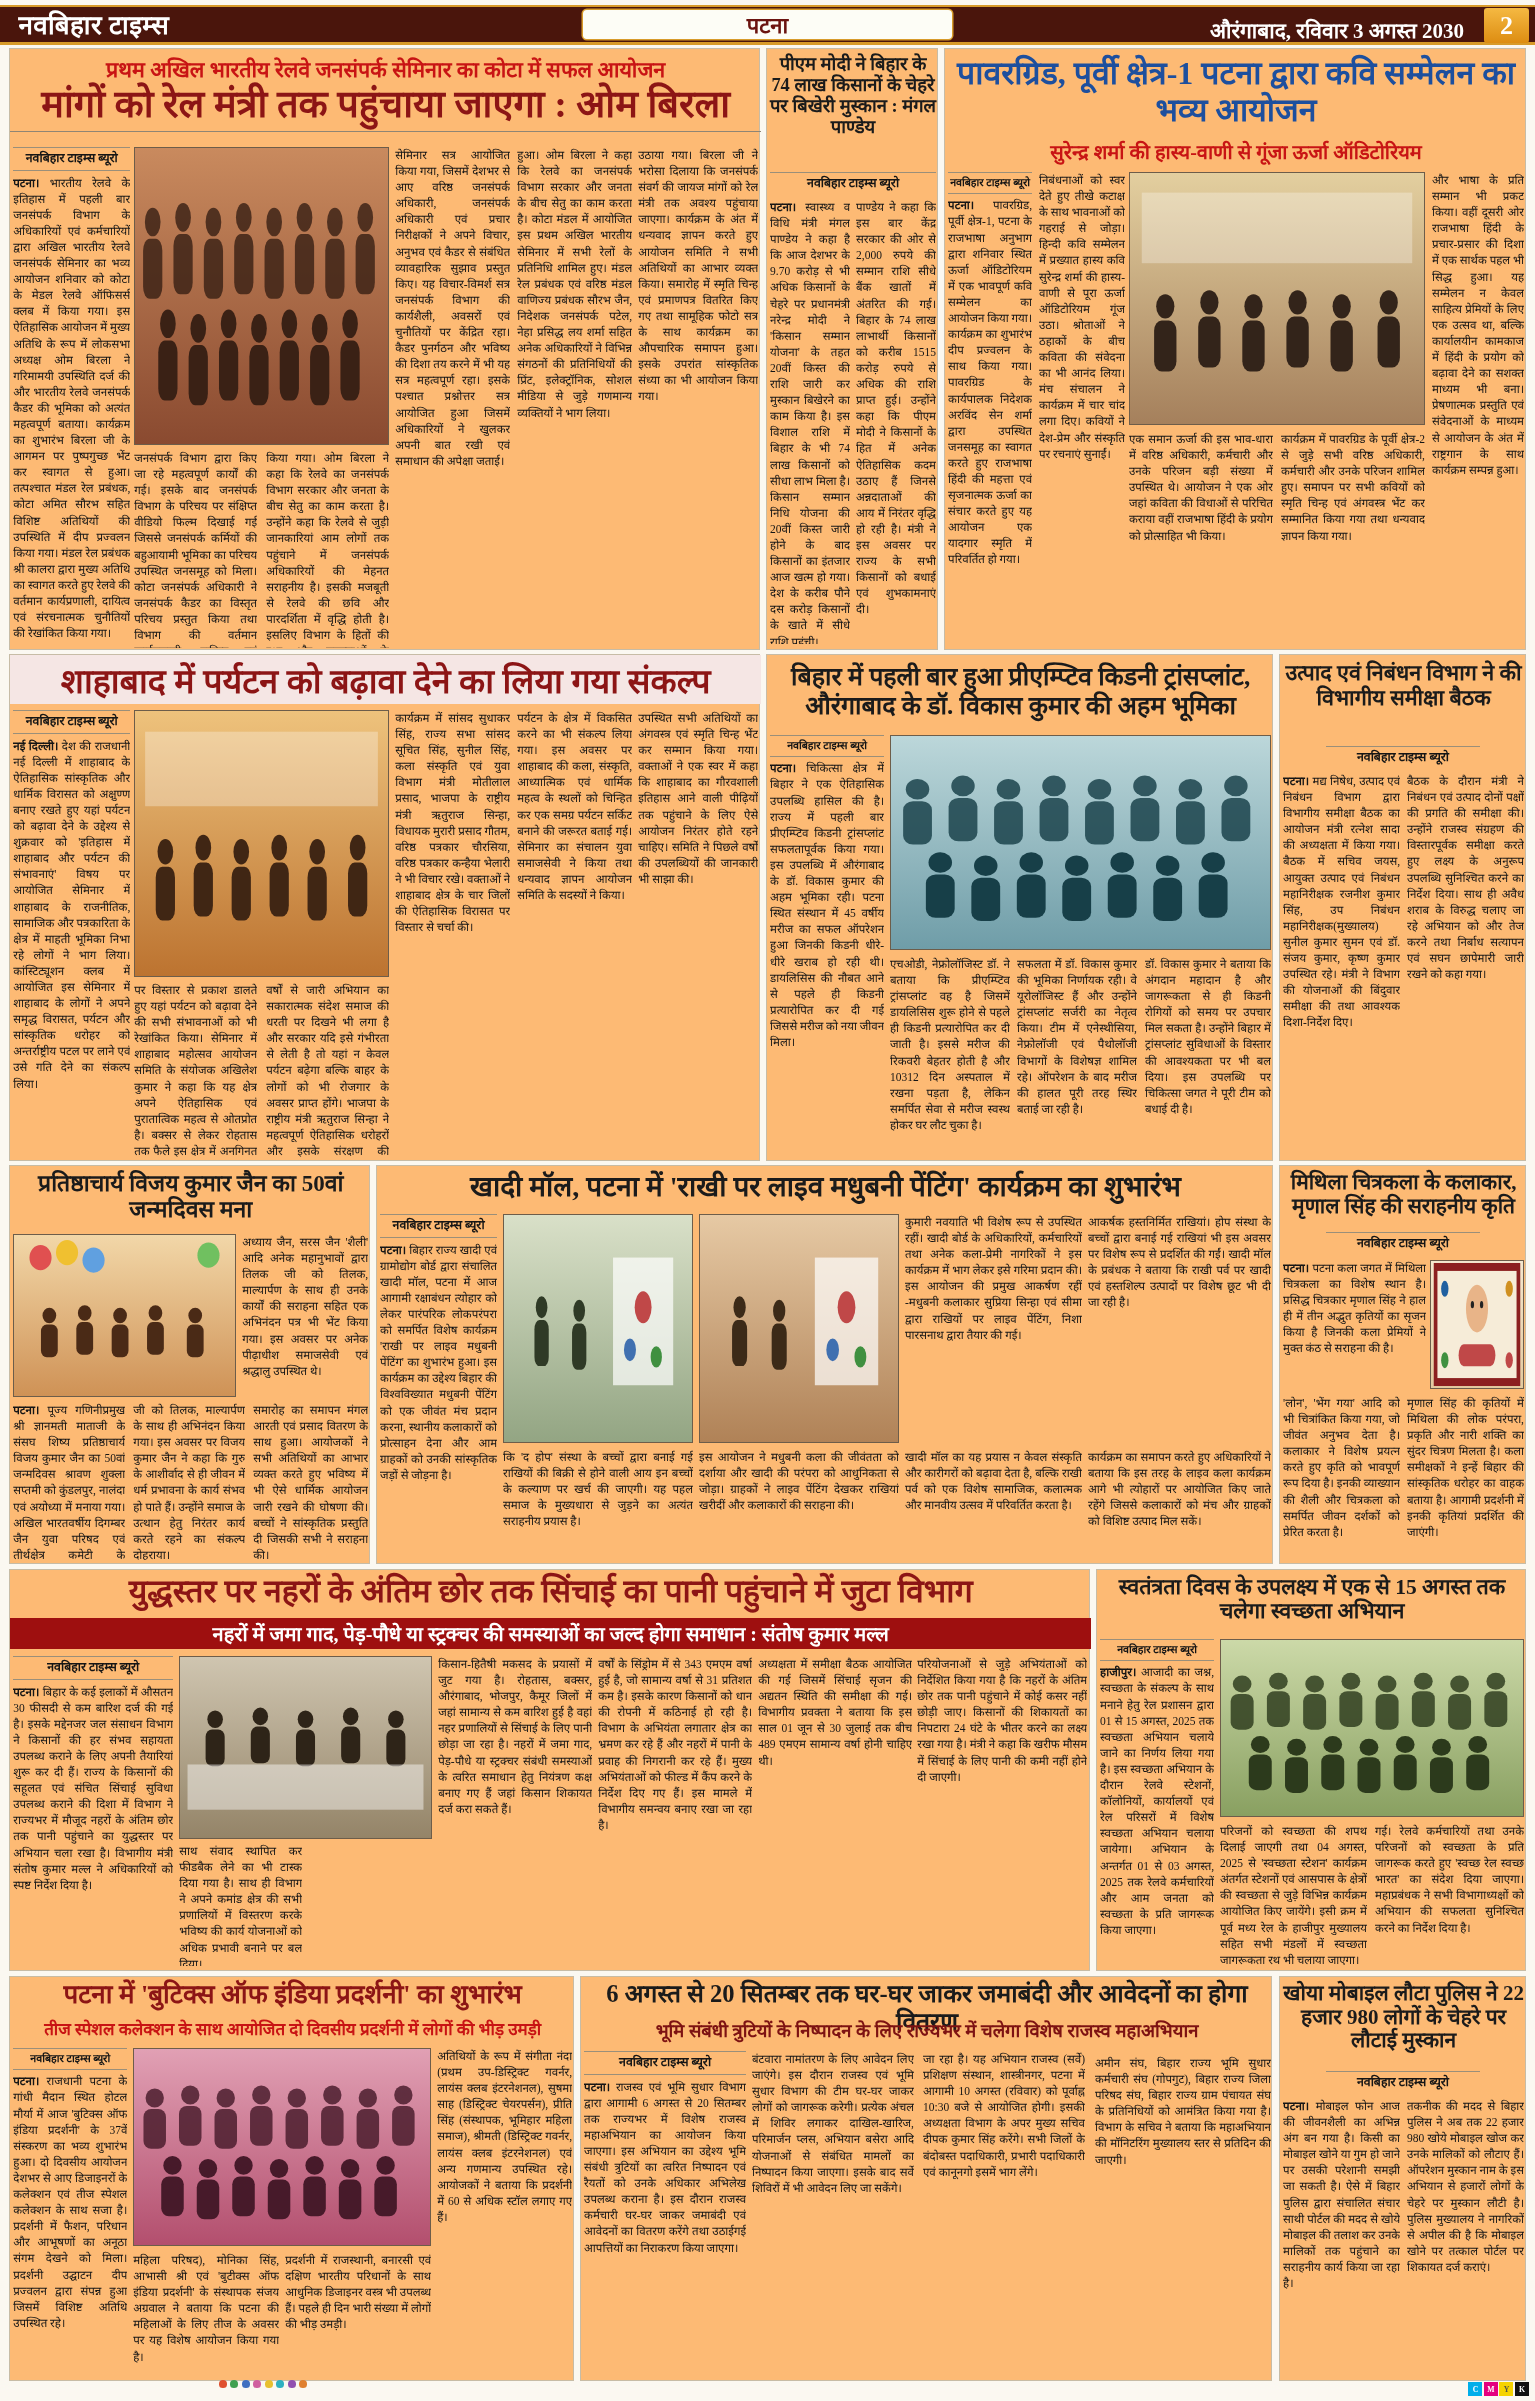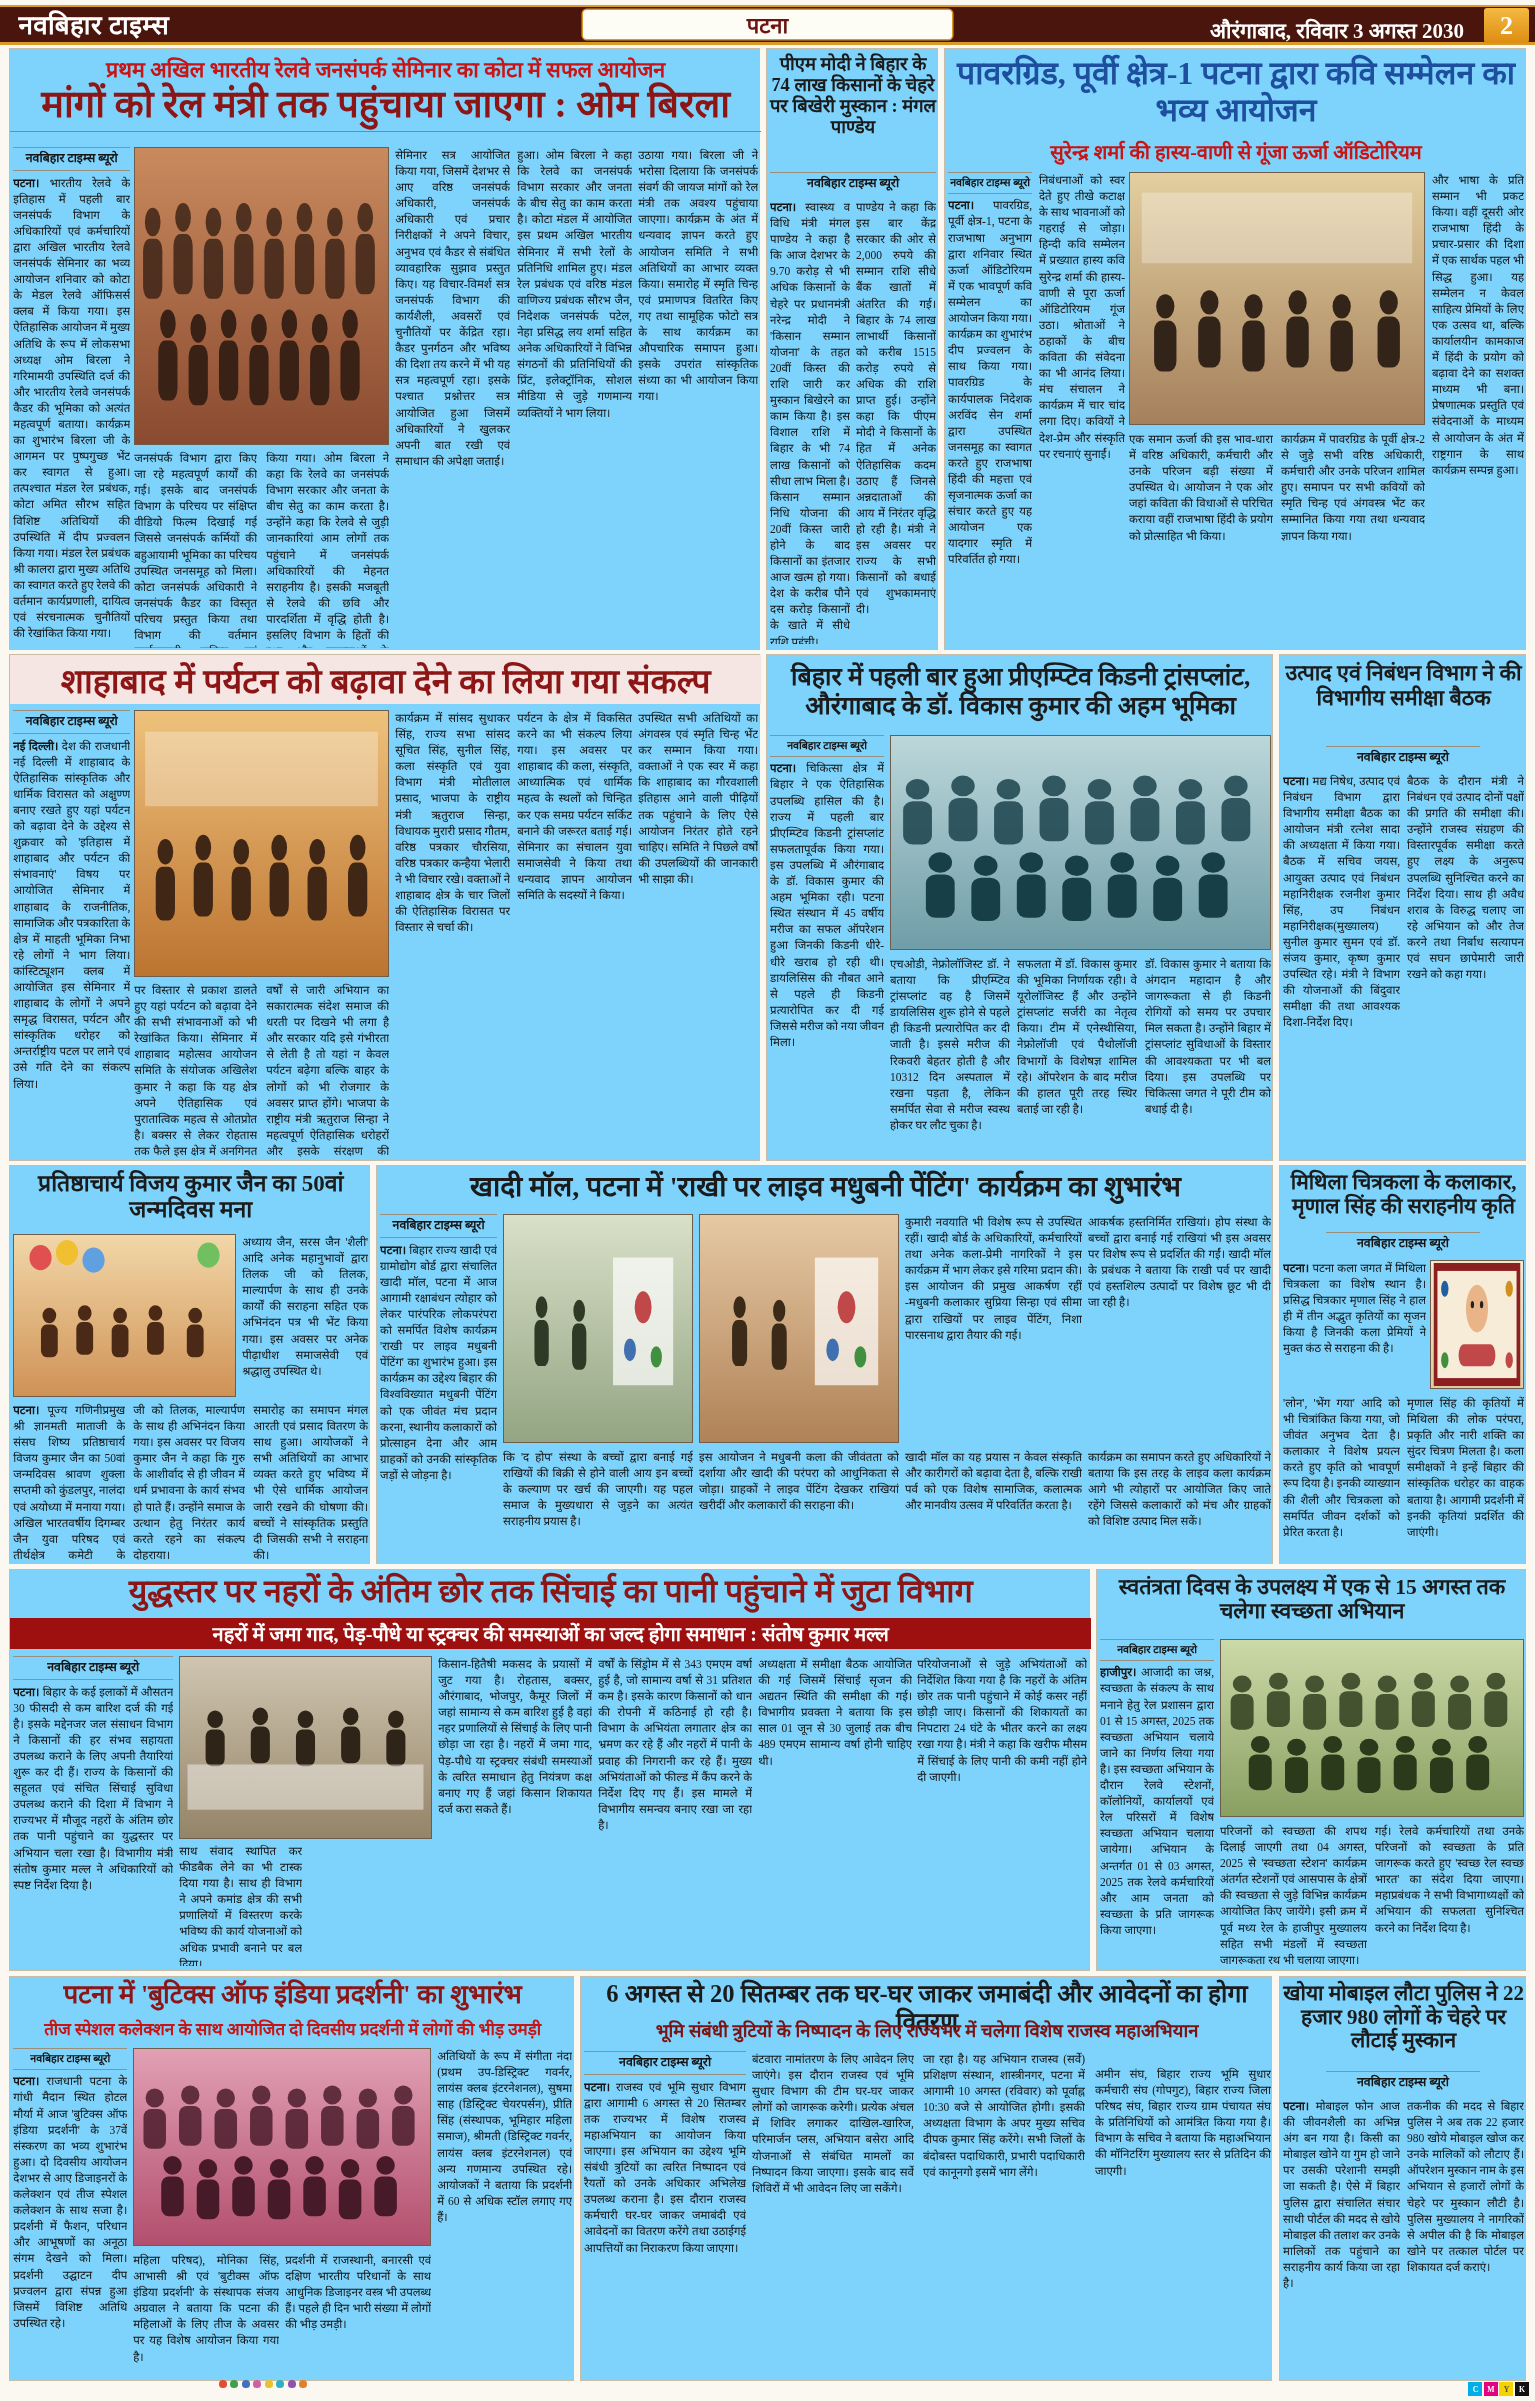--- a/index.html
+++ b/index.html
@@ -12,21 +12,21 @@
   .paper-name{color:#ffffff;font-weight:bold;font-size:26px;padding-left:18.4px;letter-spacing:0.4px}
   .edition-box{position:absolute;left:583px;top:3.1px;width:369px;height:29px;background:#fdfdf6;
                border-radius:3.8px;display:flex;align-items:center;justify-content:center;
                box-shadow:0 0 0 1.5px #d89b2a}
   .edition-box span{color:#6b1410;font-weight:bold;font-size:22px}
   .date-line{position:absolute;right:71px;color:#fff;font-size:21px;font-weight:bold;top:9.2px}
   .page-number{position:absolute;right:6.1px;top:1.5px;width:45px;height:35px;
                background:linear-gradient(#f5b942,#dd8d12);color:#fff;font-weight:bold;font-size:26px;
                display:flex;align-items:center;justify-content:center;border-radius:3.1px}
   
-  .article{position:absolute;border:0.8px solid #c7bca6;background:#7dd3fc}
+  .article{position:absolute;border:0.8px solid #c7bca6;background:#fdba74}
   .a-head{position:absolute;font-weight:bold;text-align:center;line-height:1.14}
   .maroon{color:#8c1515}.blue{color:#1d4f9e}.black{color:#1b1b1b}
   .kicker{position:absolute;color:#c81414;font-weight:bold;text-align:center}
   .subhead{position:absolute;color:#c81414;font-weight:bold;text-align:center}
   .subhead.dark{color:#7d1212}
   .redbar{position:absolute;background:#9e0f0f;color:#fff;font-weight:bold;
           display:flex;align-items:center;justify-content:center}
   .band{position:absolute;background:#f5e6e4;display:flex;align-items:center;justify-content:center}
   .hl-rule{border-bottom:0.8px solid #8f8574;padding-bottom:4.6px}
   .byline{font-weight:bold;text-align:center;font-size:12.3px;padding:2.3px 0;margin-bottom:3.8px;
@@ -350,21 +350,21 @@
 
   <section class="article" style="left:580px;top:1976px;width:692px;height:405px">
     <h1 class="a-head black" style="left:0;top:3.1px;width:692px;font-size:24.6px">6 अगस्त से 20 सितम्बर तक घर-घर जाकर जमाबंदी और आवेदनों का होगा वितरण</h1>
     <div class="subhead dark" style="left:0;top:40px;width:692px;font-size:18.4px">भूमि संबंधी त्रुटियों के निष्पादन के लिए राज्यभर में चलेगा विशेष राजस्व महाअभियान</div>
     <div class="col" style="left:3.1px;top:74px;width:162px;height:326px">
       <div class="byline">नवबिहार टाइम्स ब्यूरो</div>
       <p><span class="dl">पटना।</span> <span>राजस्व एवं भूमि सुधार विभाग द्वारा आगामी 6 अगस्त से 20 सितम्बर तक राज्यभर में विशेष राजस्व महाअभियान का आयोजन किया जाएगा। इस अभियान का उद्देश्य भूमि संबंधी त्रुटियों का त्वरित निष्पादन एवं रैयतों को उनके अधिकार अभिलेख उपलब्ध कराना है। इस दौरान राजस्व कर्मचारी घर-घर जाकर जमाबंदी एवं आवेदनों का वितरण करेंगे तथा उठाईगई आपत्तियों का निराकरण किया जाएगा।</span></p>
     </div>
     <div class="col" style="left:171px;top:74px;width:162px;height:326px">बंटवारा नामांतरण के लिए आवेदन लिए जाएंगे। इस दौरान राजस्व एवं भूमि सुधार विभाग की टीम घर-घर जाकर लोगों को जागरूक करेगी। प्रत्येक अंचल में शिविर लगाकर दाखिल-खारिज, परिमार्जन प्लस, अभियान बसेरा आदि योजनाओं से संबंधित मामलों का निष्पादन किया जाएगा। इसके बाद सर्वे शिविरों में भी आवेदन लिए जा सकेंगे।</div>
     <div class="col" style="left:342px;top:74px;width:162px;height:326px">जा रहा है। यह अभियान राजस्व (सर्वे) प्रशिक्षण संस्थान, शास्त्रीनगर, पटना में आगामी 10 अगस्त (रविवार) को पूर्वाह्न 10:30 बजे से आयोजित होगी। इसकी अध्यक्षता विभाग के अपर मुख्य सचिव दीपक कुमार सिंह करेंगे। सभी जिलों के बंदोबस्त पदाधिकारी, प्रभारी पदाधिकारी एवं कानूनगो इसमें भाग लेंगे।</div>
-    <div class="col" style="left:514px;top:89px;width:176px;height:326px">अमीन संघ, बिहार राज्य भूमि सुधार कर्मचारी संघ (गोपगुट), बिहार राज्य जिला परिषद संघ, बिहार राज्य ग्राम पंचायत संघ के प्रतिनिधियों को आमंत्रित किया गया है। विभाग के सचिव ने बताया कि महाअभियान की मॉनिटरिंग मुख्यालय स्तर से प्रतिदिन की जाएगी।</div>
+    <div class="col" style="left:514px;top:78px;width:176px;height:326px">अमीन संघ, बिहार राज्य भूमि सुधार कर्मचारी संघ (गोपगुट), बिहार राज्य जिला परिषद संघ, बिहार राज्य ग्राम पंचायत संघ के प्रतिनिधियों को आमंत्रित किया गया है। विभाग के सचिव ने बताया कि महाअभियान की मॉनिटरिंग मुख्यालय स्तर से प्रतिदिन की जाएगी।</div>
   </section>
 
   <section class="article" style="left:1279px;top:1976px;width:247px;height:405px">
     <h2 class="a-head black" style="left:3.1px;top:4.6px;width:241px;font-size:21px">खोया मोबाइल लौटा पुलिस ने 22 हजार 980 लोगों के चेहरे पर लौटाई मुस्कान</h2>
     <div class="col" style="left:46px;top:94px;width:154px;height:23px">
       <div class="byline">नवबिहार टाइम्स ब्यूरो</div>
     </div>
     <div class="col" style="left:3.1px;top:121px;width:117px;height:278px">
       <p><span class="dl">पटना।</span> <span>मोबाइल फोन आज की जीवनशैली का अभिन्न अंग बन गया है। किसी का मोबाइल खोने या गुम हो जाने पर उसकी परेशानी समझी जा सकती है। ऐसे में बिहार पुलिस द्वारा संचालित संचार साथी पोर्टल की मदद से खोये मोबाइल की तलाश कर उनके मालिकों तक पहुंचाने का सराहनीय कार्य किया जा रहा है।</span></p>
     </div>

